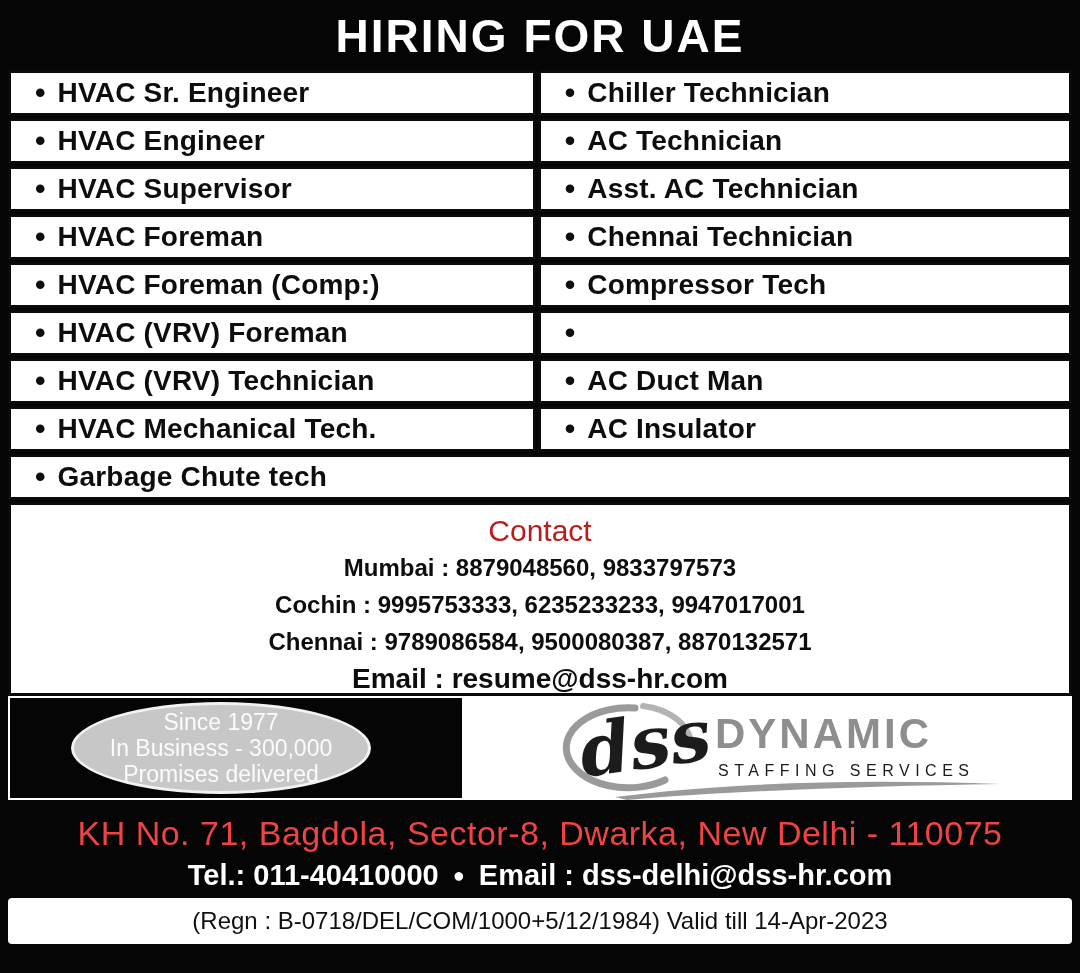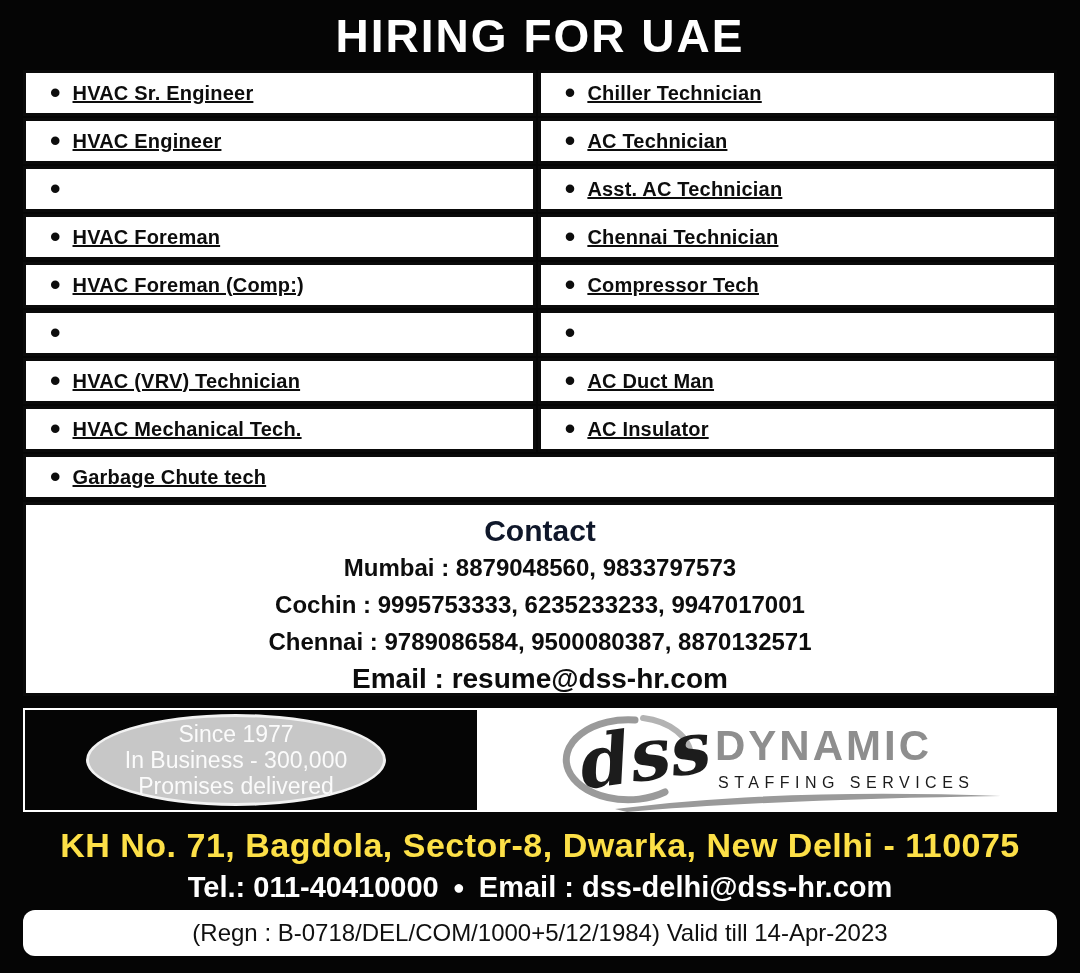--- a/index.html
+++ b/index.html
@@ -1,56 +1,56 @@
 <!DOCTYPE html>
 <html><head>
 <meta charset="utf-8">
 <style>
   * { margin:0; padding:0; box-sizing:border-box; }
   html,body { background:#000; }
   body { width:1080px; font-family:"Liberation Sans", sans-serif; }
 
-  .poster { width:1080px; height:973px; background:#050505; padding:6px 23px; display:flex; flex-direction:column; }
+  .poster { width:1080px; height:973px; background:#050505; padding:6px 8px; display:flex; flex-direction:column; }
 
   
   .hdr { height:60px; background:#050505; display:flex; align-items:center; justify-content:center; }
   .hdr .title { color:#fff; font-size:46px; font-weight:900; letter-spacing:2px; }
 
   
   .jobs { margin-top:4px; display:flex; flex-direction:column; gap:2px; }
   .jrow { display:flex; gap:2px; }
   .cell { background:#fff; border:3px solid #0a0a0a; height:46px; display:flex; align-items:center; padding-left:24px; flex:1; }
   .cell .bullet { font-size:30px; font-weight:700; color:#0d0d0d; margin-right:12px; line-height:1; }
-  .cell .jlabel { font-size:20px; font-weight:700; color:#0d0d0d; letter-spacing:.2px; white-space:nowrap;text-decoration:underline; }
+  .cell .jlabel { font-size:28px; font-weight:700; color:#0d0d0d; letter-spacing:.2px; white-space:nowrap; }
   .cell.lft { flex:0 0 49.6%; }
 
   
   .contact { margin-top:2px; background:#fff; border:3px solid #0a0a0a; height:194px; text-align:center; padding-top:8px; }
-  .contact .chead { font-size:30px; font-weight:700; color:#0f172a; line-height:36px; }
+  .contact .chead { font-size:30px; font-weight:400; color:#b91c1c; line-height:36px; }
   .contact .cline { font-size:24px; font-weight:700; color:#0d0d0d; line-height:37px; }
   .contact .eline { font-size:28px; line-height:38px; color:#0d0d0d; }
   .contact .eline .elab { font-weight:700; }
   .contact .eline .eval { font-weight:700; }
 
   
-  .footer { margin-top:12px; height:104px; background:#fff; display:flex; align-items:center; }
+  .footer { height:104px; background:#fff; display:flex; align-items:center; }
   .badge { width:456px; height:104px; background:#050505; border:2px solid #fff; display:flex; align-items:center; justify-content:center; flex:0 0 auto; }
   .oval { width:300px; height:92px; background:#c7c7c7; border:3px solid #f2f2f2; border-radius:50%;
           display:flex; flex-direction:column; align-items:center; justify-content:center; margin-left:-30px; }
   .oval span { color:#fbfbfb; font-size:23px; line-height:26px; font-weight:400; white-space:nowrap; }
   .logo { flex:1; display:flex; align-items:center; justify-content:center; }
 
   
   .addr { margin-top:2px; background:#050505; text-align:center; padding-top:8px; height:94px; }
-  .addr .a1 { color:#fde047; font-size:34px; font-weight:700; line-height:46px; letter-spacing:.5px; }
+  .addr .a1 { color:#ef4444; font-size:34px; font-weight:400; line-height:46px; letter-spacing:.5px; }
   .addr .a2 { color:#fff; font-size:29px; font-weight:700; line-height:38px; display:flex; justify-content:center; gap:14px; align-items:center; }
   .addr .a2 .dot { font-size:20px; }
 
   
-  .regn { margin-top:2px; background:#fff; border-radius:12px; height:46px; display:flex; align-items:center; justify-content:center; }
+  .regn { margin-top:2px; background:#fff; border-radius:4px; height:46px; display:flex; align-items:center; justify-content:center; }
   .regn span { font-size:24px; color:#101010; }
 </style>
 </head>
 <body>
 
 <div class="poster">
 
   <div class="hdr">
     <div class="title">HIRING FOR UAE</div>
   </div>
@@ -72,20 +72,21 @@
           <span class="jlabel">HVAC Engineer</span>
         </div>
       <div class="cell">
           <span class="bullet">•</span>
           <span class="jlabel">AC Technician</span>
         </div>
     </div>
     <div class="jrow">
       <div class="cell lft">
           <span class="bullet">•</span>
+          <span class="jlabel">HVAC Supervisor</span>
         </div>
       <div class="cell">
           <span class="bullet">•</span>
           <span class="jlabel">Asst. AC Technician</span>
         </div>
     </div>
     <div class="jrow">
       <div class="cell lft">
           <span class="bullet">•</span>
           <span class="jlabel">HVAC Foreman</span>
@@ -101,20 +102,21 @@
           <span class="jlabel">HVAC Foreman (Comp:)</span>
         </div>
       <div class="cell">
           <span class="bullet">•</span>
           <span class="jlabel">Compressor Tech</span>
         </div>
     </div>
     <div class="jrow">
       <div class="cell lft">
           <span class="bullet">•</span>
+          <span class="jlabel">HVAC (VRV) Foreman</span>
         </div>
       <div class="cell">
           <span class="bullet">•</span>
         </div>
     </div>
     <div class="jrow">
       <div class="cell lft">
           <span class="bullet">•</span>
           <span class="jlabel">HVAC (VRV) Technician</span>
         </div>

